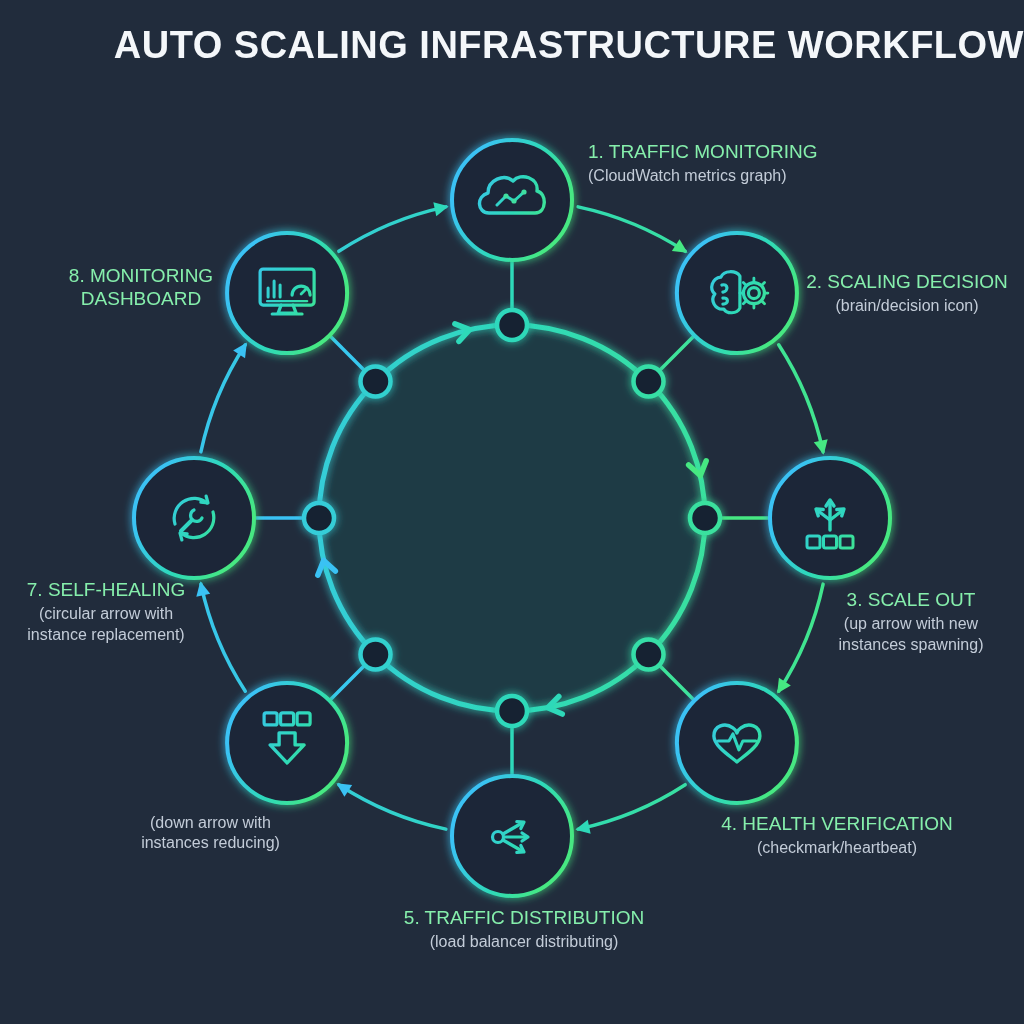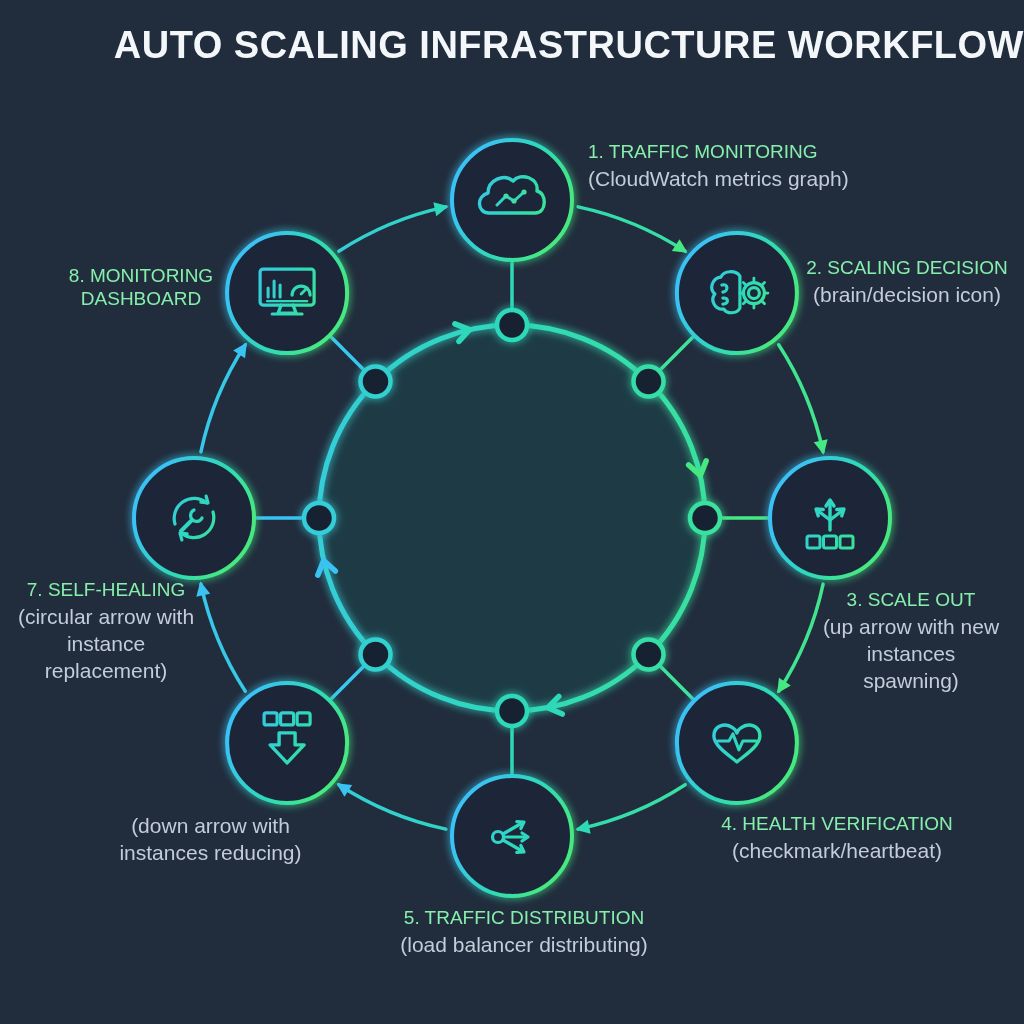--- a/index.html
+++ b/index.html
@@ -8,21 +8,21 @@
     background:#212c3c;
     font-family:"Liberation Sans", sans-serif;
   }
   .diagram-title{
     position:absolute;top:24px;left:0;width:1024px;text-align:right;
     font-size:38px;font-weight:700;letter-spacing:.5px;color:#f4f7fa;
   }
   .label{position:absolute;text-align:center;}
   .label.align-left{text-align:left;}
   .label .t{font-size:19px;font-weight:400;color:#86efac;line-height:1.22;}
-  .label .d{font-size:21px;color:#c3ccd8;line-height:1.28;margin-top:3px;}
+  .label .d{font-size:16px;color:#c3ccd8;line-height:1.28;margin-top:3px;}
   svg{position:absolute;top:0;left:0;}
 </style>
 </head>
 <body>
 
 <div class="stage">
 
   <svg width="1024" height="1024" viewBox="0 0 1024 1024">
     <defs>
       <linearGradient id="gx" gradientUnits="userSpaceOnUse" x1="140" y1="0" x2="900" y2="0">
@@ -192,21 +192,21 @@
     </g>
   </svg>
 
   <div class="diagram-title">AUTO SCALING INFRASTRUCTURE WORKFLOW</div>
 
   <div class="label align-left" style="left:588px;top:140px;width:262px;">
     <div class="t">1. TRAFFIC MONITORING</div>
     <div class="d">(CloudWatch metrics graph)</div>
   </div>
 
-  <div class="label" style="left:798px;top:256px;width:218px;">
+  <div class="label" style="left:798px;top:270px;width:218px;">
     <div class="t">2. SCALING DECISION</div>
     <div class="d">(brain/decision icon)</div>
   </div>
 
   <div class="label" style="left:818px;top:588px;width:186px;">
     <div class="t">3. SCALE OUT</div>
     <div class="d">(up arrow with new instances spawning)</div>
   </div>
 
   <div class="label" style="left:711px;top:812px;width:252px;">

